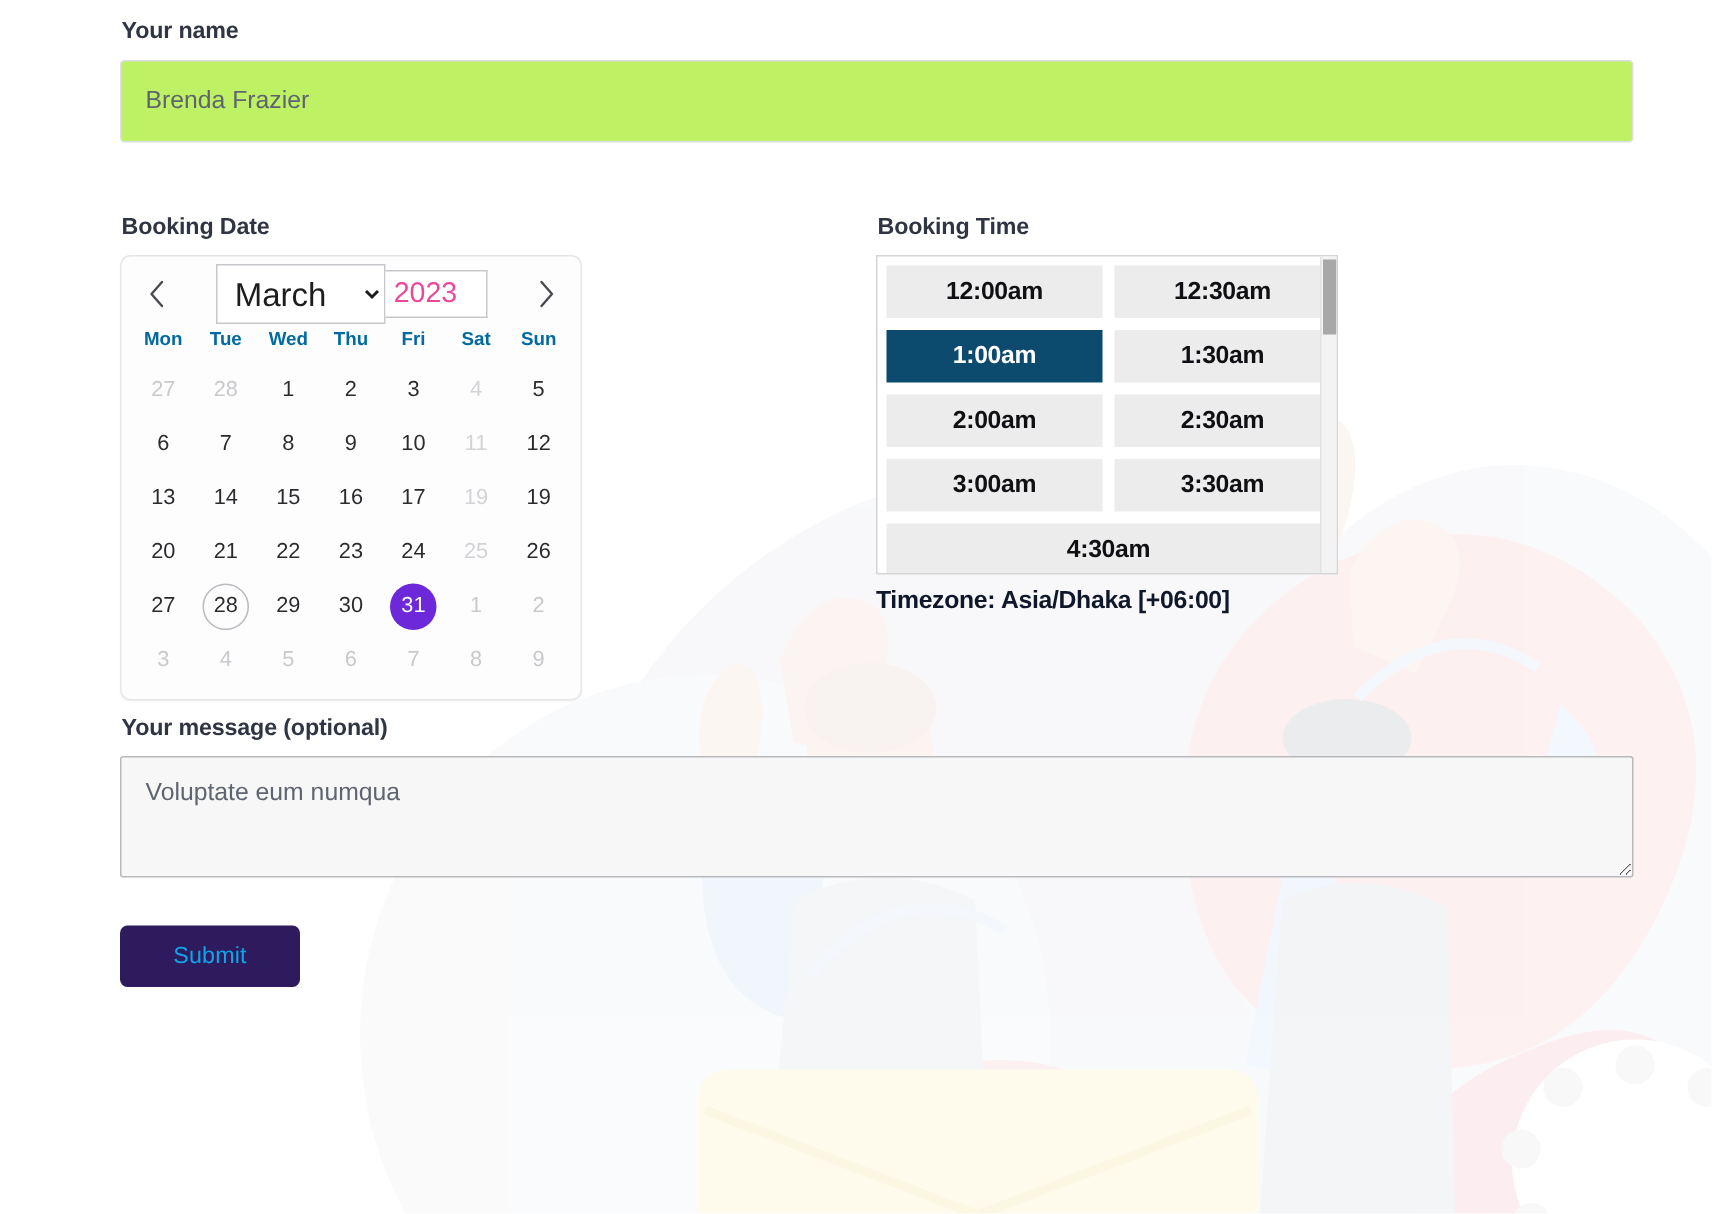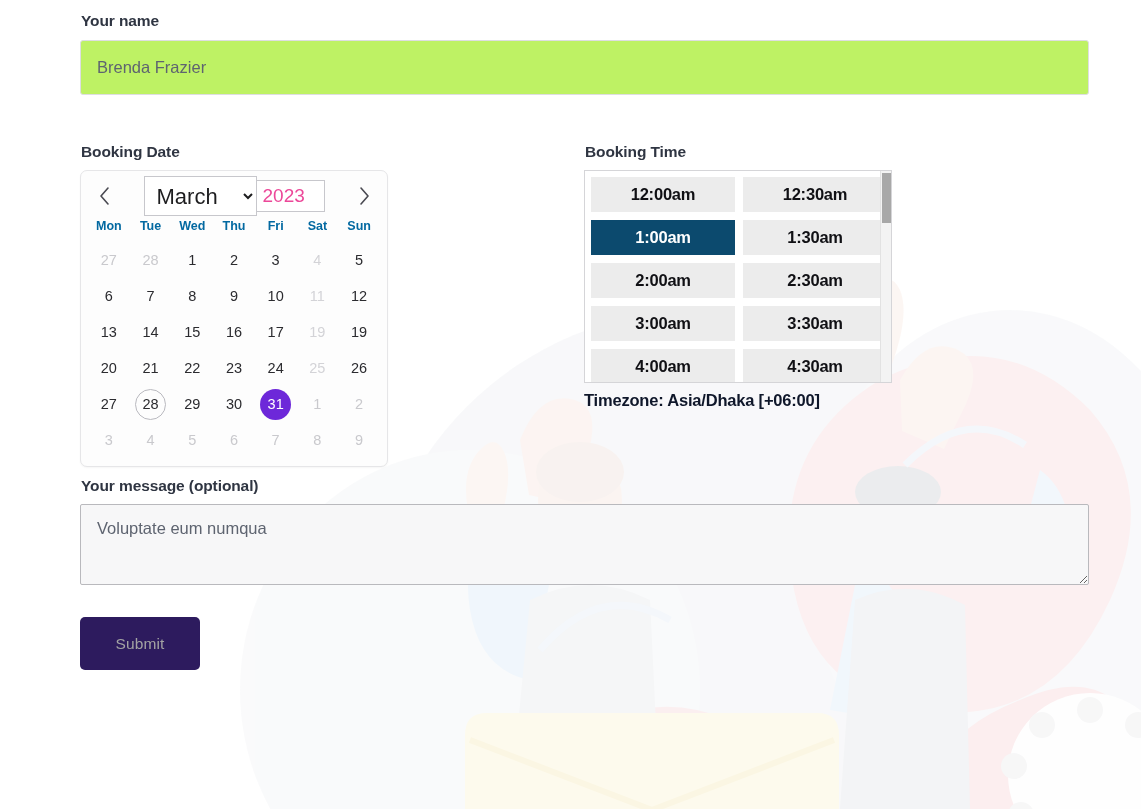--- a/index.html
+++ b/index.html
@@ -238,23 +238,23 @@
     color: #5e6470;
     outline: none;
     resize: both;
   }
   .msg-area::placeholder { color: #83889a; }
 
   
   .submit-btn {
     margin-top: 32px;
     width: 120px;
-    height: 53px;
+    height: 41px;
     background: #2d1b5e;
-    color: #a3a3a3;
+    color: #0ea5e9;
     border: none;
     border-radius: 5px;
     font-family: "Liberation Sans", sans-serif;
     font-size: 15.5px;
     cursor: pointer;
     letter-spacing: 0.1px;
   }
 </style>
 </head>
 <body>
@@ -443,21 +443,20 @@
               </div>
               <div class="timerow">
                 <div class="slot">2:00am</div>
                 <div class="slot">2:30am</div>
               </div>
               <div class="timerow">
                 <div class="slot">3:00am</div>
                 <div class="slot">3:30am</div>
               </div>
               <div class="timerow">
-                <div class="slot">4:00am</div>
                 <div class="slot">4:30am</div>
               </div>
             </div>
           <div class="tscrollbar">
             <div class="tscroll-thumb"></div>
           </div>
         </div>
 
         <div class="timezone-note">Timezone: Asia/Dhaka [+06:00]</div>
       </div>

